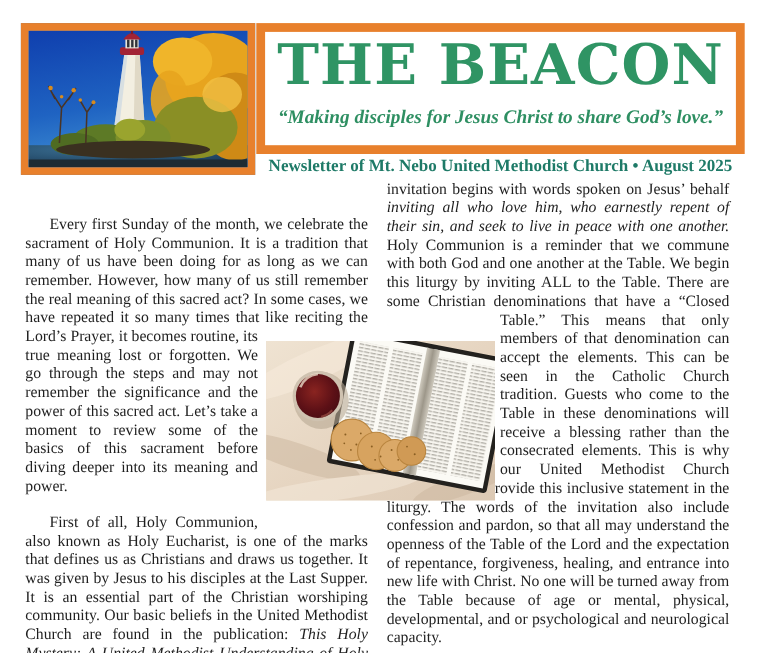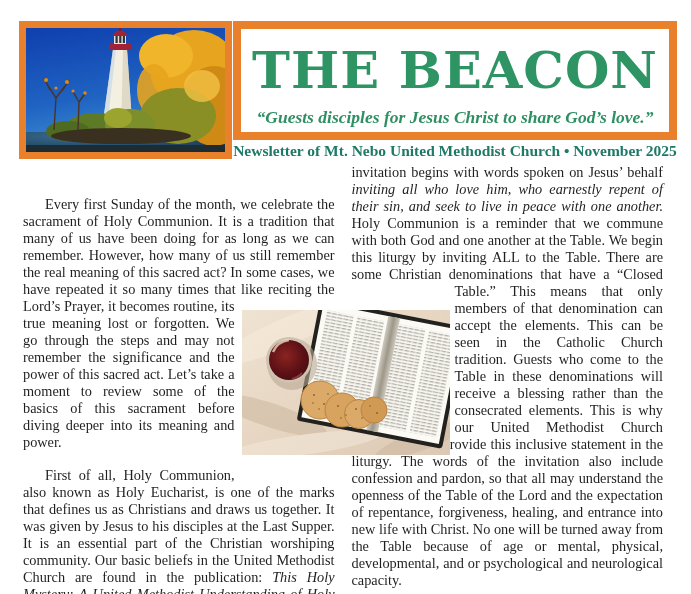--- a/index.html
+++ b/index.html
@@ -5,21 +5,21 @@
   html,body{margin:0;padding:0;background:#ffffff;}
   .page{position:relative;width:691px;height:594px;background:#ffffff;overflow:hidden;
         font-family:"Liberation Serif", serif;color:#1f1f1f;}
 
   
   .photo-box{position:absolute;left:19px;top:21px;width:199px;height:124px;
              border:7px solid #E8802C;background:#2f7ecb;}
   .photo-box svg{display:block;}
   .title-box{position:absolute;left:233px;top:21px;width:428px;height:103px;
              border:8px solid #E8802C;background:#ffffff;text-align:center;}
-  .masthead-title{margin-top:13px;font-family:"DejaVu Serif", serif;font-weight:bold;
+  .masthead-title{margin-top:2px;font-family:"DejaVu Serif", serif;font-weight:bold;
                   font-size:51px;line-height:56px;letter-spacing:1px;color:#2F9464;}
   .masthead-tagline{margin-top:9px;font-family:"Liberation Serif", serif;font-weight:bold;
                     font-style:italic;font-size:17.5px;color:#2E8F62;}
   .masthead-subtitle{position:absolute;left:233px;top:142px;width:444px;text-align:center;
                      font-weight:bold;font-size:15.5px;color:#1E7A67;}
 
   
   .body-columns{position:absolute;left:23px;top:164px;width:640px;display:flex;gap:17px;}
   .col{width:311.5px;text-align:justify;font-size:14.3px;line-height:17px;
        hyphens:auto;-webkit-hyphens:auto;}
@@ -97,23 +97,23 @@
           <circle cx="41" cy="54" r="2"></circle>
           <circle cx="30" cy="60" r="1.6"></circle>
         <circle cx="47" cy="63" r="1.6"></circle>
           <circle cx="59" cy="65" r="1.8"></circle>
       </g>
     </svg>
   </div>
 
   <div class="title-box">
     <div class="masthead-title">THE BEACON</div>
-    <div class="masthead-tagline">“Guests disciples for Jesus Christ to share God’s love.”</div>
+    <div class="masthead-tagline">“Making disciples for Jesus Christ to share God’s love.”</div>
   </div>
-  <div class="masthead-subtitle">Newsletter of Mt. Nebo United Methodist Church • November 2025</div>
+  <div class="masthead-subtitle">Newsletter of Mt. Nebo United Methodist Church • August 2025</div>
 
   <div class="body-columns">
     <div class="col col-left" id="col-left">
         <p class="body-para indent"><span>Every first Sunday of the month, we celebrate the sacrament of Holy Communion. It is a tradition that many of us have been doing for as long as we can remember. However, how many of us still remember the real meaning of this sacred act? In some cases, we have repeated it so many times that like reciting the Lord’s Prayer, it becomes </span><span class="wrap-spacer wrap-right"></span><span>routine, its true meaning lost or forgotten. We go through the steps and may not remember the significance and the power of this sacred act. Let’s take a moment to review some of the basics of this sacrament before diving deeper into its meaning and power.</span></p>
         <p class="body-para indent"><span>First of all, Holy Communion, also known as Holy Eucharist, is one of the marks that defines us as Christians and draws us together. It was given by Jesus to his disciples at the Last Supper. It is an essential part of the Christian worshiping community. Our basic beliefs in the United Methodist Church are found in the publication: </span><em>This Holy Mystery: A United Methodist Understanding of Holy Communion</em><span>. In this publication, it states that “Jesus Christ, who is</span></p>
       </div>
     <div class="col col-right" id="col-right">
         <p class="body-para"><span>invitation begins with words spoken on Jesus’ behalf </span><em>inviting all who love him, who earnestly repent of their sin, and seek to live in peace with one another.</em><span> Holy Communion is a reminder that we commune with both God and one another at the Table. We begin this liturgy by inviting ALL to the Table. There are some Christian denominations that have a “Closed Table.” This means that only </span><span class="wrap-spacer wrap-left"></span><span>members of that denomination can accept the elements. This can be seen in the Catholic Church tradition. Guests who come to the Table in these denominations will receive a blessing rather than the consecrated elements. This is why our United Methodist Church invitation must provide this inclusive statement in the liturgy. The words of the invitation also include confession and pardon, so that all may understand the openness of the Table of the Lord and the expectation of repentance, forgiveness, healing, and entrance into new life with Christ. No one will be turned away from the Table because of age or mental, physical, developmental, and or psychological and neurological capacity.</span></p>
         <p class="body-para indent"><span>This sacrament is to be made available to</span></p>
       </div>

